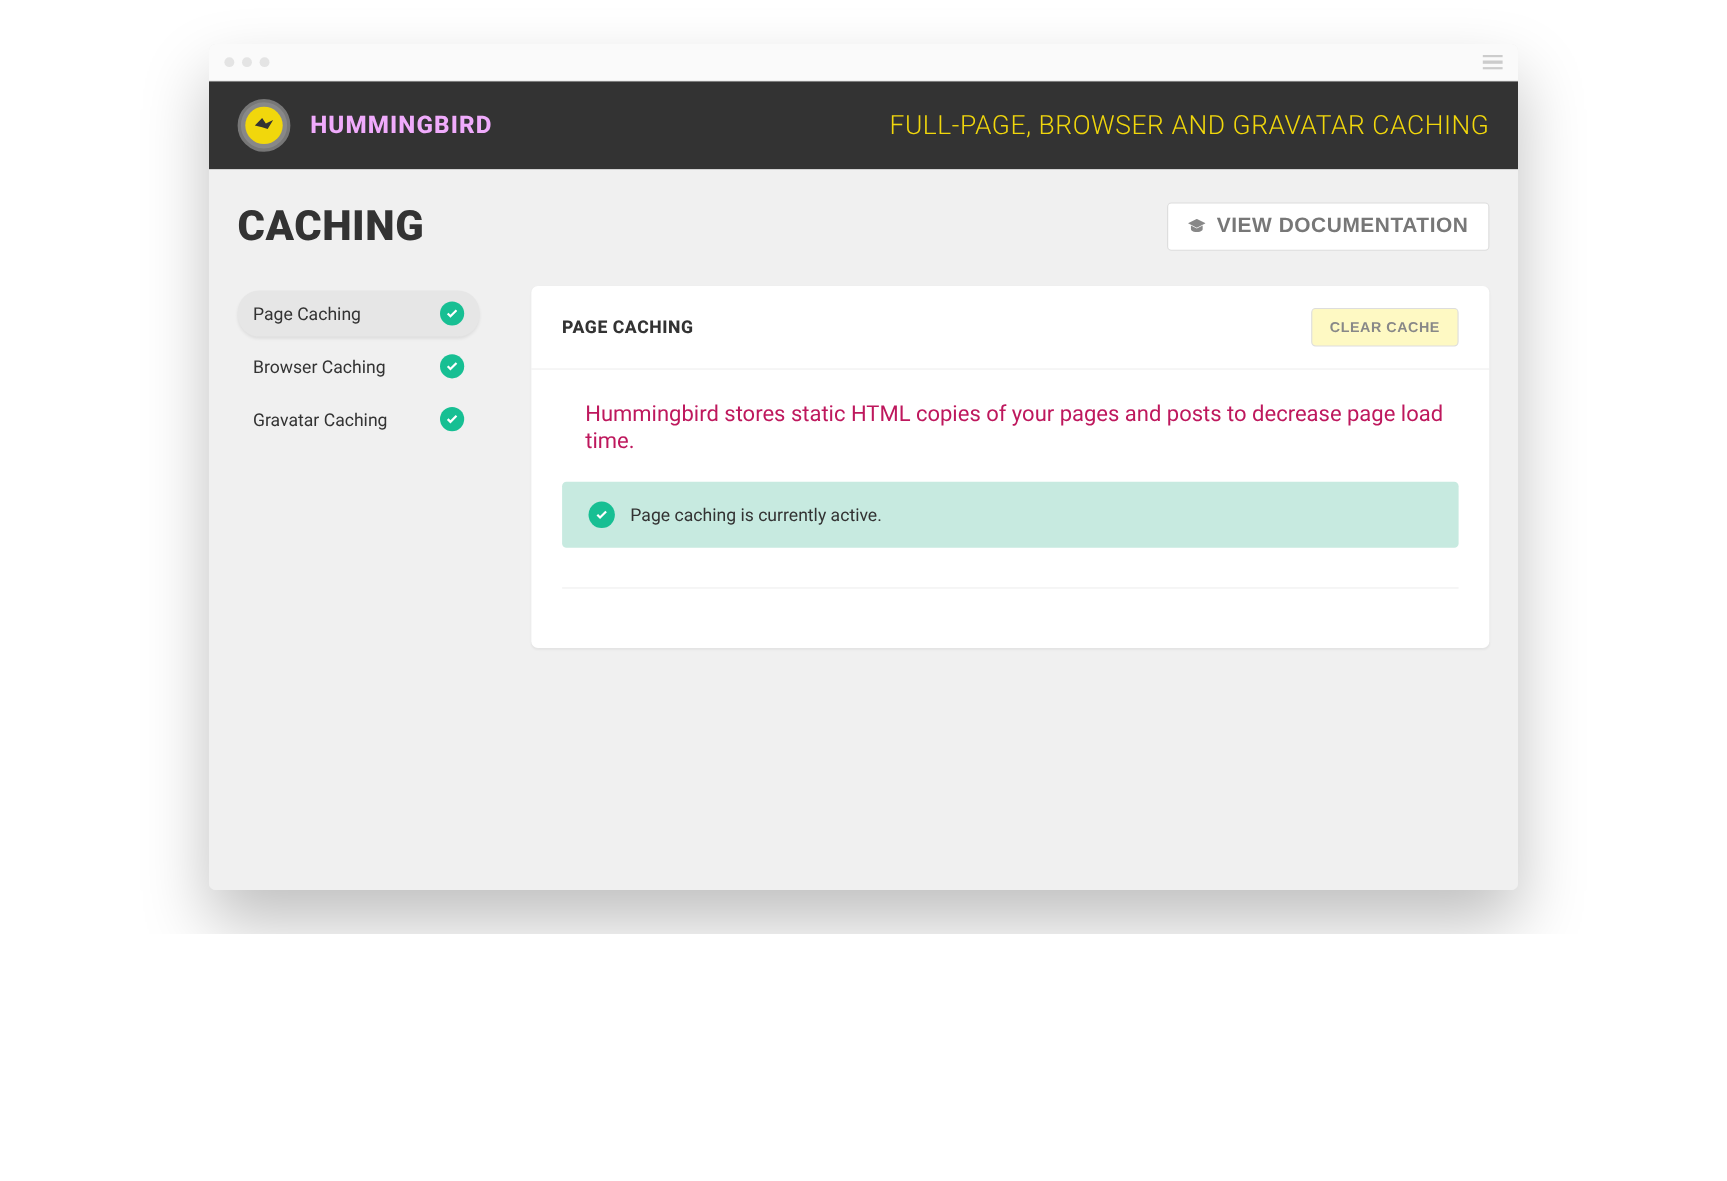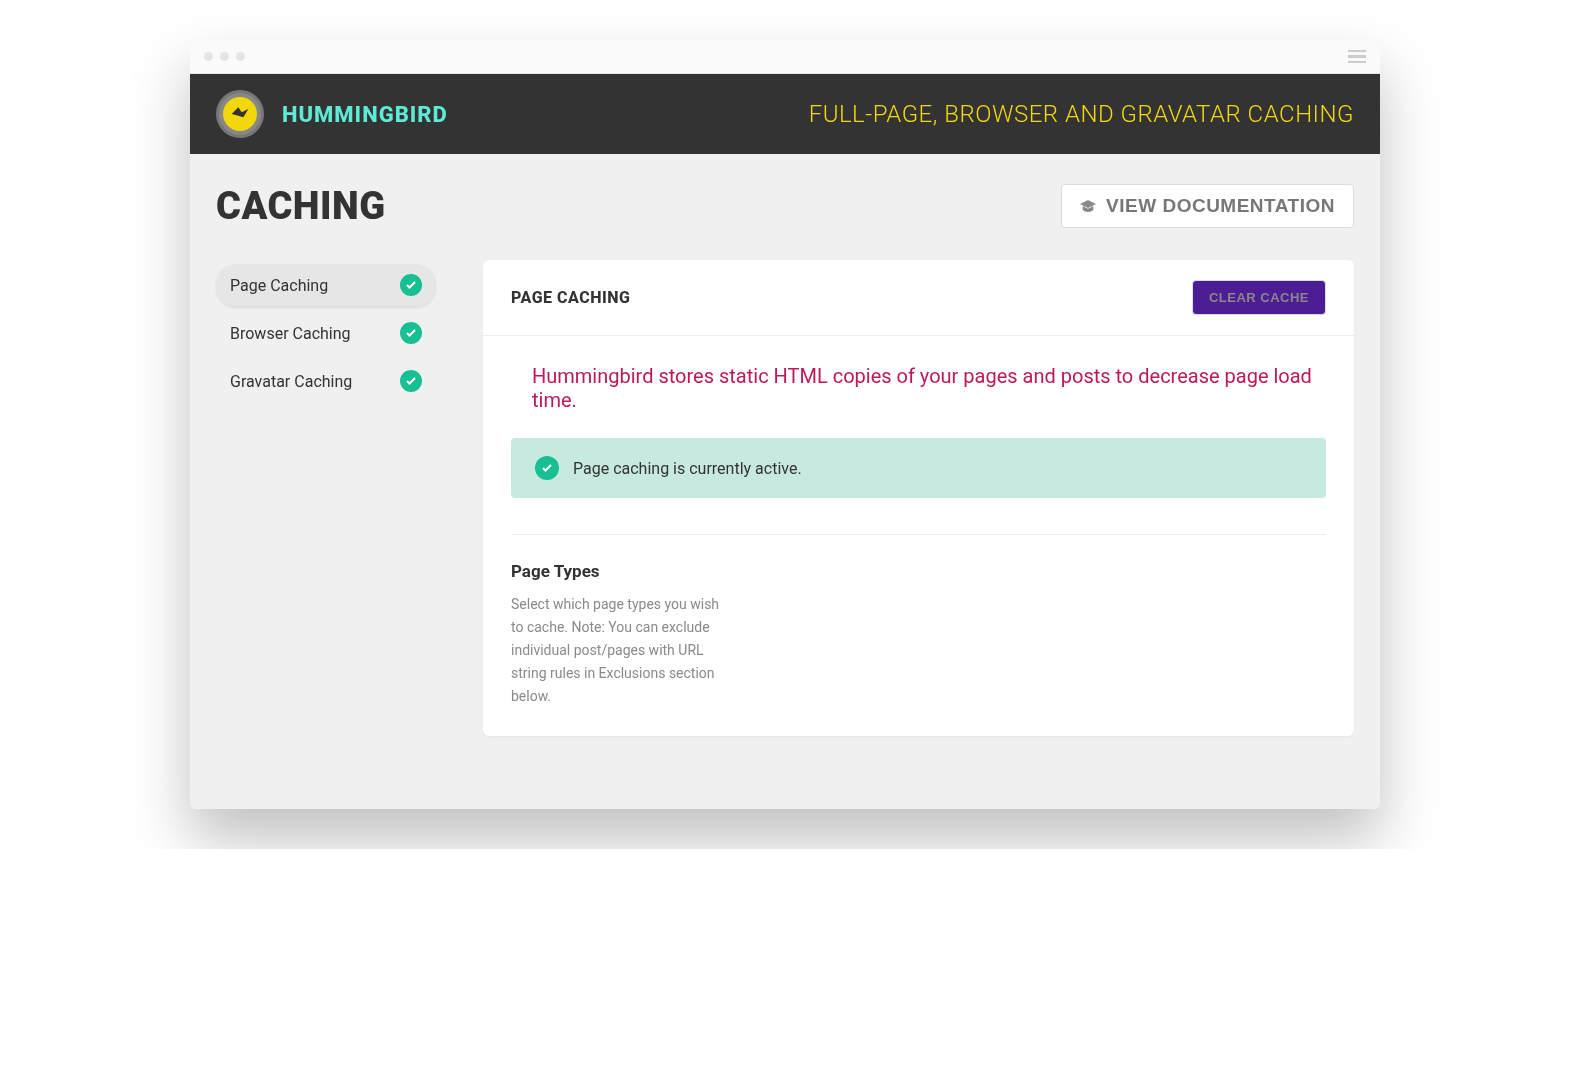--- a/index.html
+++ b/index.html
@@ -43,21 +43,21 @@
   .brand-logo {
     width:48px; height:48px; border-radius:50%;
     background:#888; display:flex; align-items:center; justify-content:center;
     border:3px solid #777;
   }
   .brand-logo-inner {
     width:34px; height:34px; border-radius:50%; background:#f1d70c;
     display:flex; align-items:center; justify-content:center;
   }
   .brand-name {
-    color:#5eead4;
+    color:#f0abfc;
     font-weight:800;
     letter-spacing:1px;
     font-size:22px;
   }
   .brand-tagline {
     color:#f1d70c;
     font-weight:300;
     font-size:24px;
     letter-spacing:0.5px;
   }
@@ -109,21 +109,21 @@
   }
   .panel-head {
     display:flex; justify-content:space-between; align-items:center;
     padding: 20px 28px;
     border-bottom:1px solid #eee;
   }
   .panel-title {
     font-size:16px; font-weight:800; letter-spacing:0.5px; color:#333;
   }
   .clear-btn {
-    background:#4c1d95; border:1px solid #ddd; border-radius:4px;
+    background:#fef9c3; border:1px solid #ddd; border-radius:4px;
     padding:9px 16px; font-size:13px; font-weight:700; color:#888;
     letter-spacing:0.5px; cursor:pointer;
   }
   .panel-body { padding: 28px; }
   .panel-desc { color:#be185d; font-size:20px; margin-bottom:26px;margin-left:21px; }
 
   .notice {
     background:#c7eae0; border-radius:4px;
     padding:18px 24px; display:flex; align-items:center; gap:14px;
     margin-bottom:36px;
@@ -238,24 +238,20 @@
           <div class="notice">
             <span class="check-badge">
               <svg viewBox="0 0 24 24" fill="none" stroke="#fff" stroke-width="4">
                   <path d="M4 12l5 5L20 6"></path>
                 </svg>
             </span>
             <span class="notice-text">Page caching is currently active.</span>
           </div>
 
           <div class="section">
-            <div class="section-side">
-              <div class="section-title">Page Types</div>
-              <div class="section-desc">Select which page types you wish to cache. Note: You can exclude individual post/pages with URL string rules in Exclusions section below.</div>
-            </div>
           </div>
 
         </div>
       </div>
     </div>
   </div>
 
 </div>
 
 </body></html>

